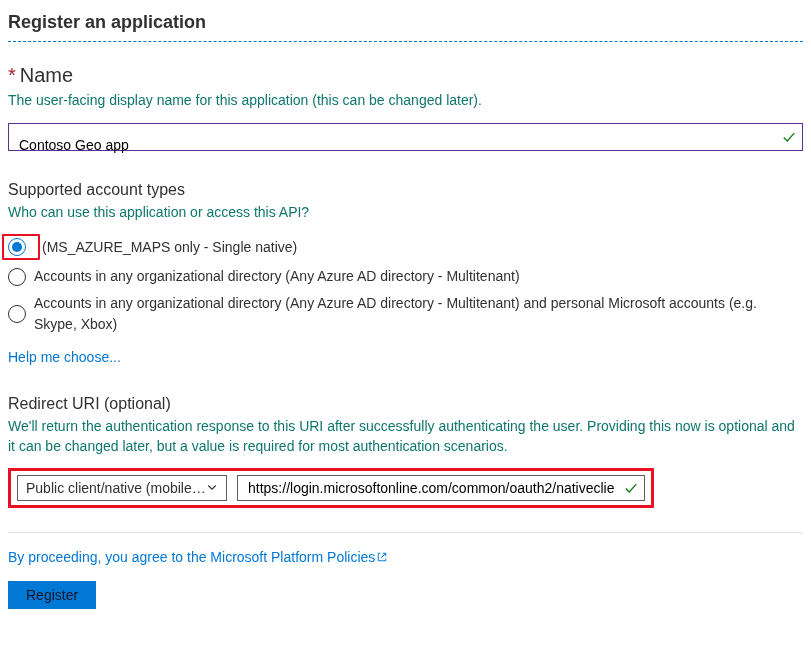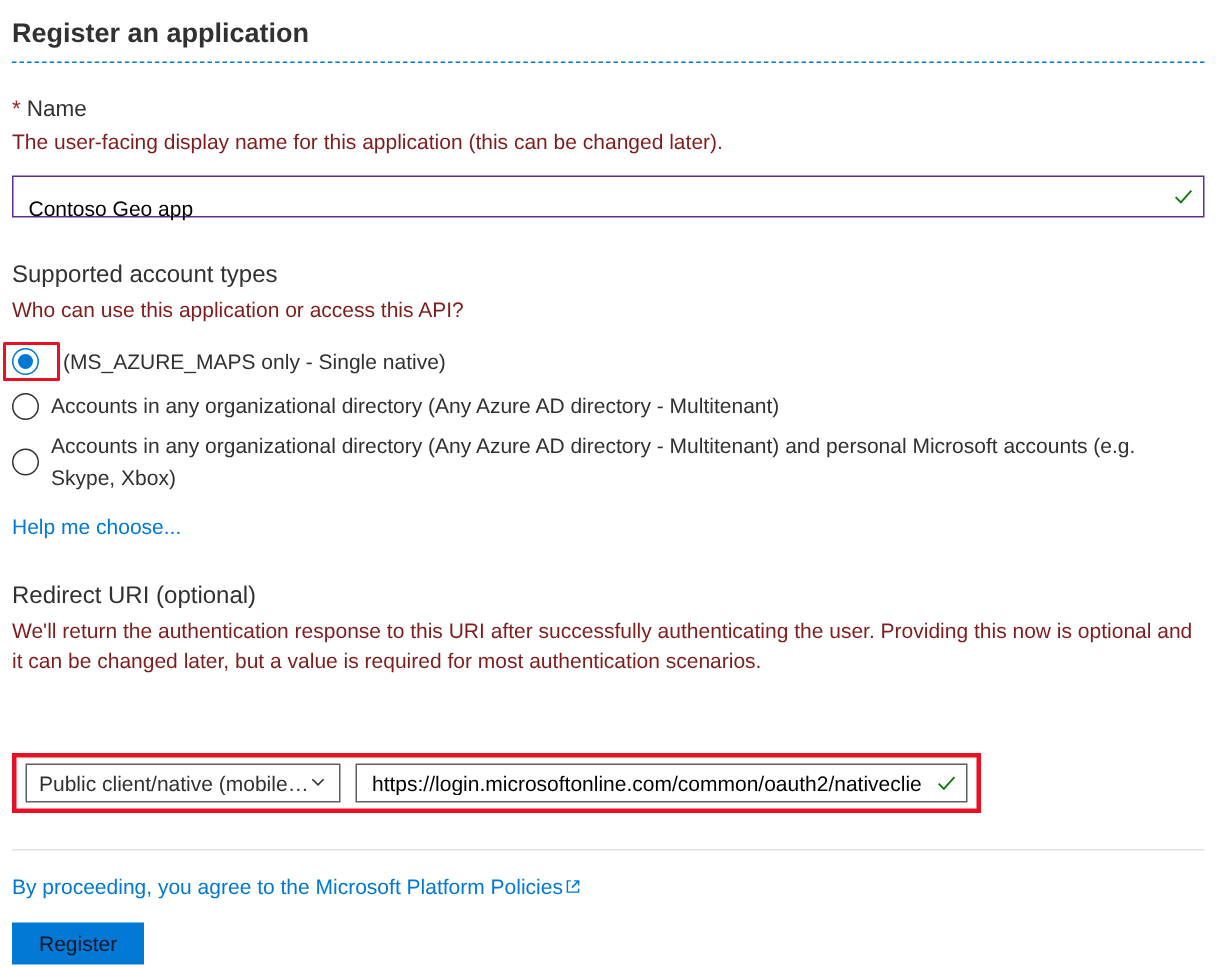--- a/index.html
+++ b/index.html
@@ -22,29 +22,29 @@
     border-top: 1px dashed #0078d4;
     margin: 0 0 22px 0;
   }
   .solid-rule {
     border: none;
     border-top: 1px solid #e1e1e1;
     margin: 24px 0 16px 0;
   }
   .section { margin-bottom: 30px; }
   .section-label {
-    font-size: 15px;
+    font-size: 20px;
     font-weight: 400;
     color: #323130;
     margin: 0 0 4px 0;
   }
   .req { color: #a4262c; margin-right: 4px; }
   .desc {
     font-size: 14px;
-    color: #7f1d1d;
+    color: #0f766e;
     margin: 2px 0 12px 0;
     line-height: 1.4;
   }
   .input-wrap {
     position: relative;
     display: flex;
     align-items: center;
     border: 1px solid #5b2e91;
     height: 28px;
     padding: 16px 28px 0 8px;
@@ -109,21 +109,20 @@
     color: #0078d4;
     text-decoration: none;
     font-size: 14px;
     cursor: pointer;
   }
   .redirect-row {
     display: inline-flex;
     gap: 10px;
     border: 3px solid #e81123;
     padding: 4px 6px;
-    margin-top: 40px;
   }
   .select-box {
     border: 1px solid #605e5c;
     height: 26px;
     width: 210px;
     display: flex;
     align-items: center;
     justify-content: space-between;
     padding: 0 8px;
     font-size: 14px;

